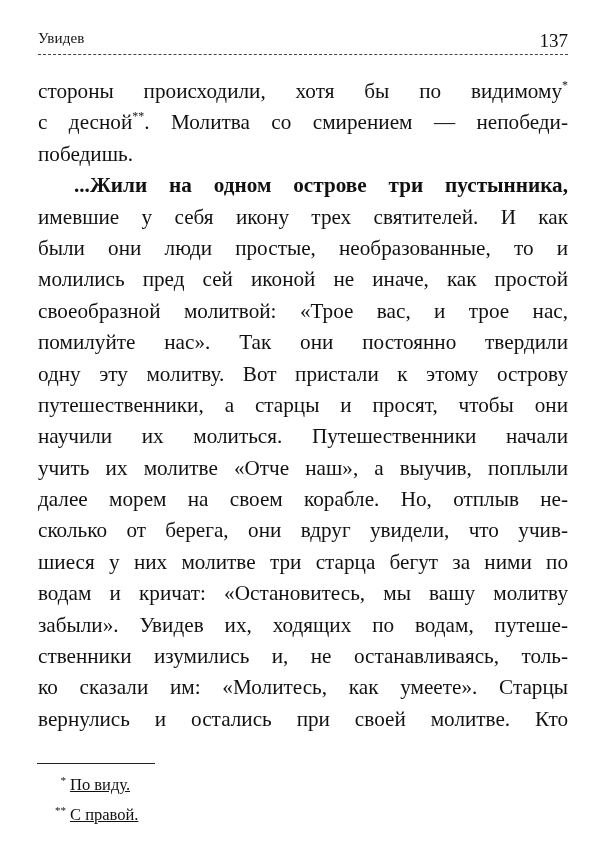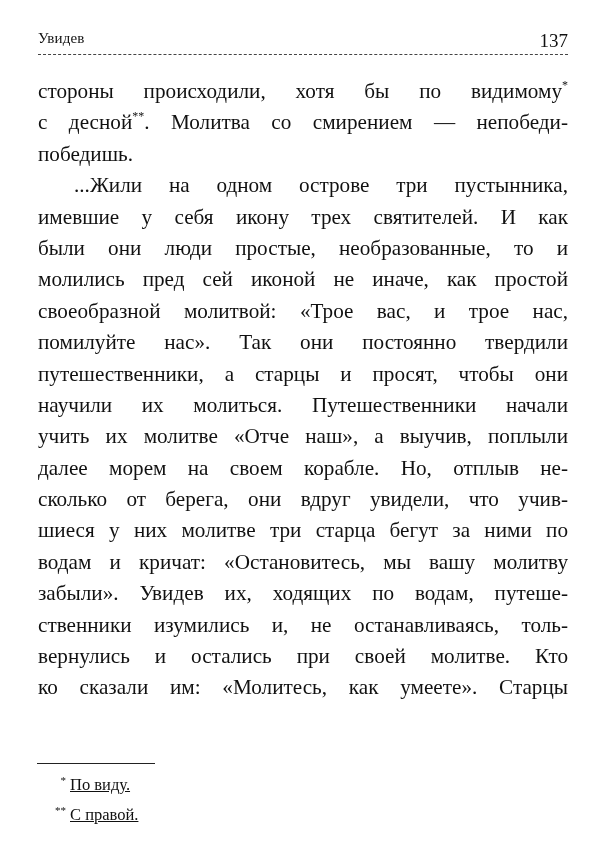--- a/index.html
+++ b/index.html
@@ -51,20 +51,21 @@
     white-space: nowrap;
     text-align: justify;
     text-align-last: justify;
     font-family: "Liberation Serif", serif;
   }
   .line.last {
     text-align-last: left;
   }
   .line.indent {
     padding-left: 36px;
+    font-weight: bold;
   }
   sup.fn {
     font-size: 12px;
     line-height: 0;
     vertical-align: 9px;
   }
   .footnote-rule {
     position: absolute;
     left: 37px;
     top: 763px;
@@ -107,31 +108,32 @@
 <div class="body-text">
   <div class="line"><span>стороны происходили, хотя бы по видимому</span><sup class="fn">*</sup></div>
   <div class="line"><span>с десной</span><sup class="fn">**</sup><span>. Молитва со смирением — непобеди-</span></div>
   <div class="line last">победишь.</div>
   <div class="line indent">...Жили на одном острове три пустынника,</div>
   <div class="line">имевшие у себя икону трех святителей. И как</div>
   <div class="line">были они люди простые, необразованные, то и</div>
   <div class="line">молились пред сей иконой не иначе, как простой</div>
   <div class="line">своеобразной молитвой: «Трое вас, и трое нас,</div>
   <div class="line">помилуйте нас». Так они постоянно твердили</div>
+  <div class="line">одну эту молитву. Вот пристали к этому острову</div>
   <div class="line">путешественники, а старцы и просят, чтобы они</div>
   <div class="line">научили их молиться. Путешественники начали</div>
   <div class="line">учить их молитве «Отче наш», а выучив, поплыли</div>
   <div class="line">далее морем на своем корабле. Но, отплыв не-</div>
   <div class="line">сколько от берега, они вдруг увидели, что учив-</div>
   <div class="line">шиеся у них молитве три старца бегут за ними по</div>
   <div class="line">водам и кричат: «Остановитесь, мы вашу молитву</div>
   <div class="line">забыли». Увидев их, ходящих по водам, путеше-</div>
   <div class="line">ственники изумились и, не останавливаясь, толь-</div>
+  <div class="line">ко сказали им: «Молитесь, как умеете». Старцы</div>
   <div class="line">вернулись и остались при своей молитве. Кто</div>
-  <div class="line">ко сказали им: «Молитесь, как умеете». Старцы</div>
 </div>
 
 <div class="footnote-rule"></div>
 
 <div class="footnotes">
   <div class="footnote">
     <span class="fn-mark">*</span><span>По виду.</span>
   </div>
   <div class="footnote">
     <span class="fn-mark">**</span><span>С правой.</span>

